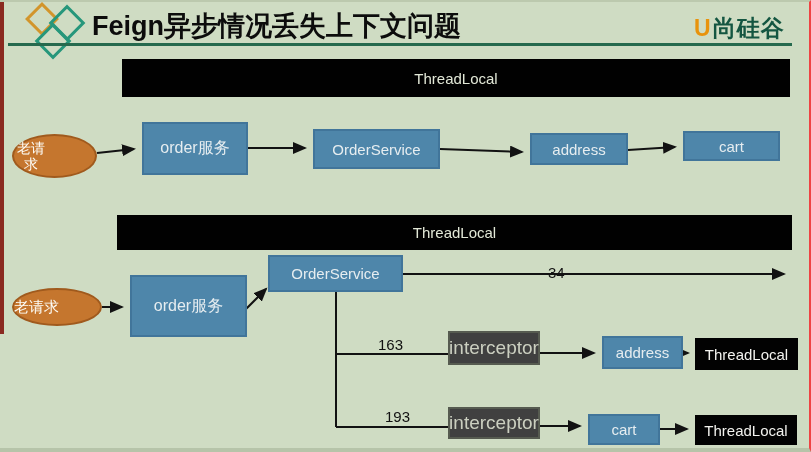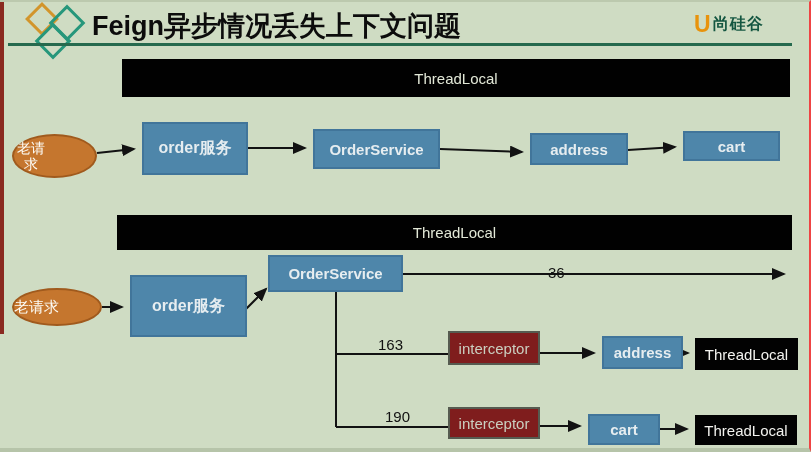--- a/index.html
+++ b/index.html
@@ -13,25 +13,25 @@
   
   .left-strip{left:0;top:0;width:4px;height:332px;background:#8a2a20;}
   .diamond{width:24px;height:24px;transform:rotate(45deg);background:transparent;}
   .d-orange{left:30px;top:5px;border:3px solid #d2952b;}
   .d-teal1{left:54px;top:8px;width:26px;height:26px;border:3px solid #26977b;}
   .d-teal2{left:40px;top:26px;width:26px;height:26px;border:3px solid #26977b;}
   .title{left:92px;top:6px;font-size:27px;font-weight:600;color:#0c0c0c;white-space:nowrap;}
   .underline{left:8px;top:41px;width:784px;height:3px;background:#266a4e;}
   .brand{left:694px;top:11px;display:flex;align-items:center;gap:2px;}
   .brand-u{color:#e8930c;font-size:23px;font-weight:bold;line-height:23px;}
-  .brand-txt{color:#145641;font-size:16px;font-weight:bold;letter-spacing:1px;}
+  .brand-txt{color:#145641;font-size:23px;font-weight:bold;letter-spacing:1px;}
   
   .bar{background:#010101;color:#e2e8d7;font-size:15px;display:flex;align-items:center;justify-content:center;}
-  .bluebox{background:#4e86aa;border:2px solid #41759a;color:#e6edf0;font-size:15px;display:flex;align-items:center;justify-content:center;font-weight:bold;}
-  .graybox{background:#7f1d1d;border:2px solid #565b50;color:#cbcfc0;font-size:15px;display:flex;align-items:center;justify-content:center;}
+  .bluebox{background:#4e86aa;border:2px solid #41759a;color:#e6edf0;font-size:15px;display:flex;align-items:center;justify-content:center;}
+  .graybox{background:#404040;border:2px solid #565b50;color:#cbcfc0;font-size:19px;display:flex;align-items:center;justify-content:center;}
   .blackbox{background:#020202;color:#f2f2ee;font-size:15px;display:flex;align-items:center;justify-content:center;}
   .ellipse{background:#c5762e;border:2px solid #a05a1d;border-radius:50%;color:#fdfdf8;
            display:flex;align-items:center;justify-content:flex-start;text-align:center;}
   .thread-id{font-size:15px;color:#111;}
   
   .bar1{left:122px;top:57px;width:668px;height:38px;}
   .ellipse1{left:12px;top:132px;width:85px;height:44px;font-size:14px;line-height:16px;}
   .ellipse1 .wrap{width:34px;}
   .order1{left:142px;top:120px;width:106px;height:53px;font-size:16px;}
   .orderservice1{left:313px;top:127px;width:127px;height:40px;}
@@ -102,25 +102,25 @@
   <div class="abs bluebox order1">order服务</div>
   <div class="abs bluebox orderservice1">OrderService</div>
   <div class="abs bluebox address1">address</div>
   <div class="abs bluebox cart1">cart</div>
 
   <div class="abs bar bar2">ThreadLocal</div>
   <div class="abs ellipse ellipse2">老请求</div>
   <div class="abs bluebox order2">order服务</div>
   <div class="abs bluebox orderservice2">OrderService</div>
 
-  <div class="abs thread-id label72">36</div>
+  <div class="abs thread-id label72">34</div>
 
   <div class="abs thread-id label101">163</div>
   <div class="abs graybox interceptor1">interceptor</div>
   <div class="abs bluebox address2">address</div>
   <div class="abs blackbox tl1">ThreadLocal</div>
 
-  <div class="abs thread-id label102">190</div>
+  <div class="abs thread-id label102">193</div>
   <div class="abs graybox interceptor2">interceptor</div>
   <div class="abs bluebox cart2">cart</div>
   <div class="abs blackbox tl2">ThreadLocal</div>
 
 </div>
 
 </body></html>

